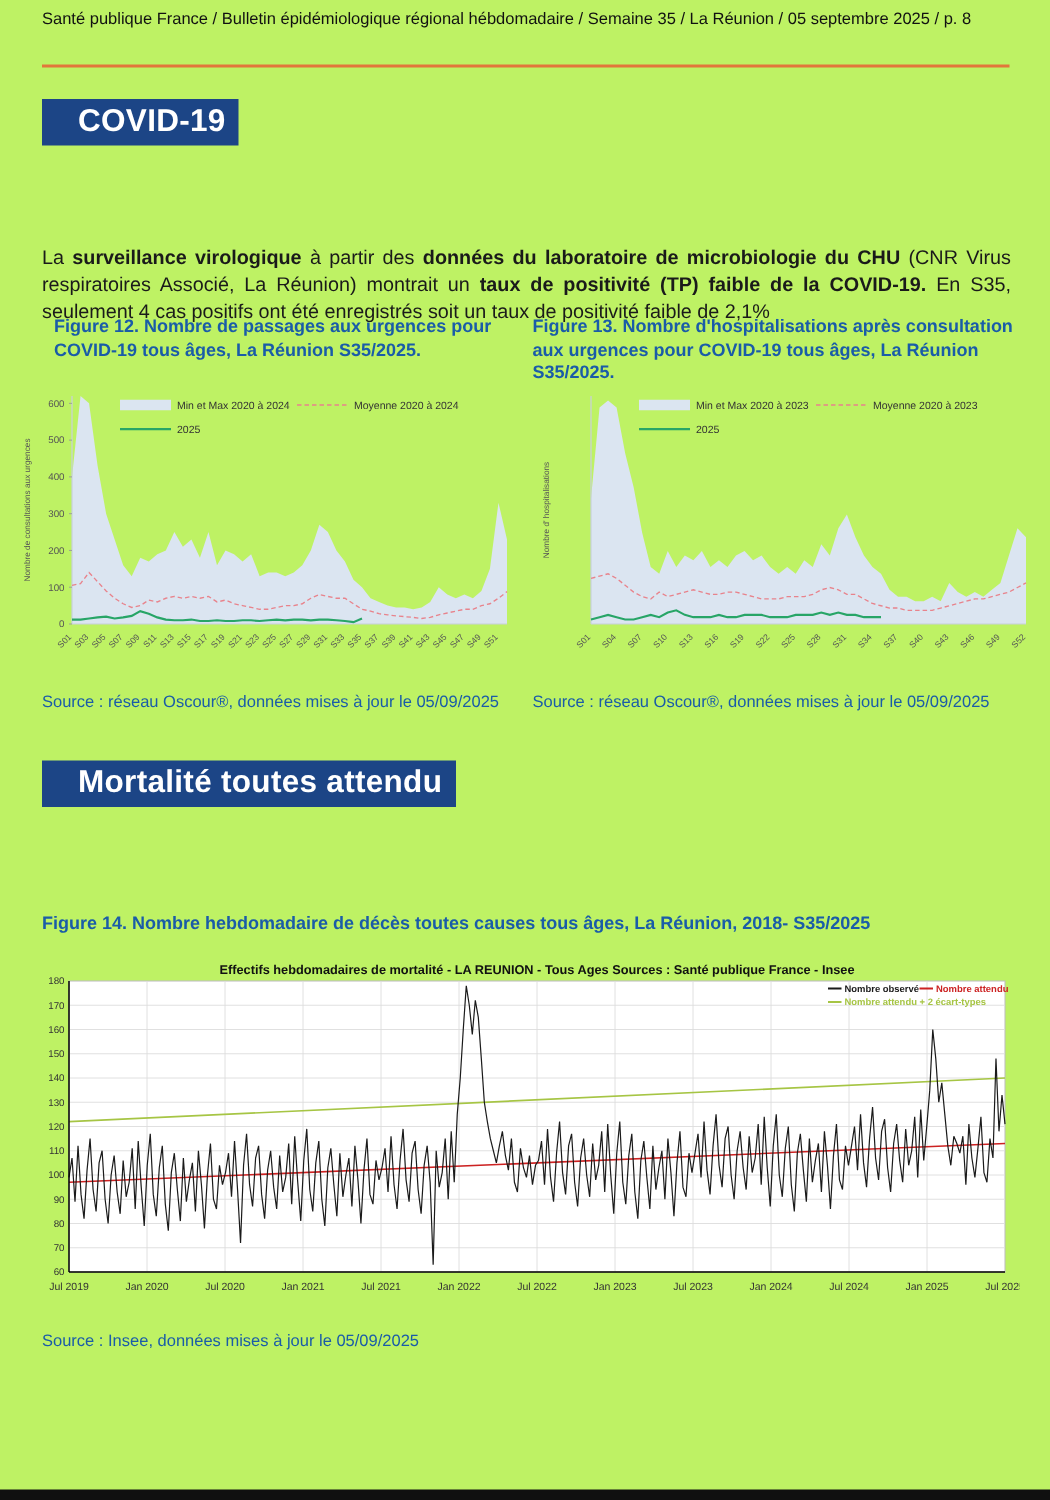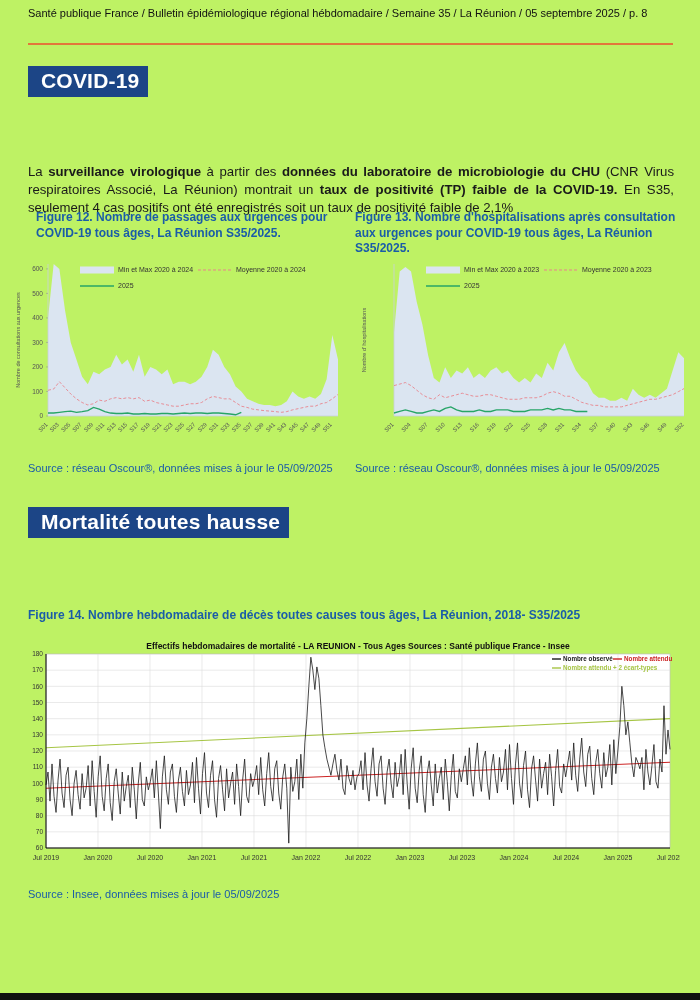--- a/index.html
+++ b/index.html
@@ -1,21 +1,21 @@
 <!DOCTYPE html>
 <html><head>
 <meta charset="utf-8">
 <style>
   html,body{margin:0;padding:0;background:#e8e8e8;}
   .page{position:relative;width:700px;height:1000px;background:#bef264;overflow:hidden;
         font-family:"Liberation Sans",sans-serif;color:#1a1a1a;}
   .header-line{position:absolute;left:28px;top:7px;width:650px;font-size:11px;color:#111;}
   .rule{position:absolute;left:28px;top:43px;width:645px;height:2px;background:#E2773B;}
   .banner{position:absolute;left:28px;background:#1C4586;color:#fff;font-weight:bold;
-          font-size:21px;padding:3px 9px 4px 13px;letter-spacing:0.2px;}
+          font-size:21px;padding:3px 9px 4px 24px;letter-spacing:0.2px;}
   .banner-covid{top:66px;}
   .banner-mort{top:507px;}
   .para{position:absolute;left:28px;width:646px;font-size:13.2px;line-height:1.38;text-align:justify;}
   .para-covid1{top:106px;}
   .para-covid2{top:150px;margin-top:13px;}
   .para-mort{top:568px;}
   .caption{position:absolute;color:#1A5CA8;font-weight:bold;font-size:12px;line-height:1.3;}
   .cap12{left:36px;top:210px;width:318px;}
   .cap13{left:355px;top:210px;width:330px;}
   .cap14{left:28px;top:608px;width:644px;}
@@ -127,21 +127,21 @@
       <text x="106" y="14.4" font-size="7" fill="#333">Min et Max 2020 à 2023</text>
       <line x1="186" y1="12" x2="220" y2="12" stroke="#E8838C" stroke-width="1" stroke-dasharray="3 2"></line>
       <text x="224" y="14.4" font-size="7" fill="#333">Moyenne 2020 à 2023</text>
       <line x1="68" y1="28" x2="102" y2="28" stroke="#27A567" stroke-width="1.5"></line>
       <text x="106" y="30.4" font-size="7" fill="#333">2025</text>
     </svg>
 
   <div class="source src12">Source : réseau Oscour®, données mises à jour le 05/09/2025</div>
   <div class="source src13">Source : réseau Oscour®, données mises à jour le 05/09/2025</div>
 
-  <div class="banner banner-mort">Mortalité toutes hausse</div>
+  <div class="banner banner-mort">Mortalité toutes attendu</div>
   <div class="caption cap14">Figure 14. Nombre hebdomadaire de décès toutes causes tous âges, La Réunion, 2018- S35/2025</div>
 
   <svg class="chart chart14" width="658" height="237" viewBox="0 0 658 237">
       <rect x="24" y="14" width="624" height="194" fill="#fff" stroke="#BFBFBF" stroke-width="0.7"></rect>
       <text x="21" y="210.2" text-anchor="end" font-size="6.5" fill="#333">60</text>
       <line x1="24" y1="191.83333333333334" x2="648" y2="191.83333333333334" stroke="#DCDCDC" stroke-width="0.6"></line>
       <text x="21" y="194.03333333333333" text-anchor="end" font-size="6.5" fill="#333">70</text>
       <line x1="24" y1="175.66666666666666" x2="648" y2="175.66666666666666" stroke="#DCDCDC" stroke-width="0.6"></line>
       <text x="21" y="177.86666666666665" text-anchor="end" font-size="6.5" fill="#333">80</text>
       <line x1="24" y1="159.5" x2="648" y2="159.5" stroke="#DCDCDC" stroke-width="0.6"></line>

